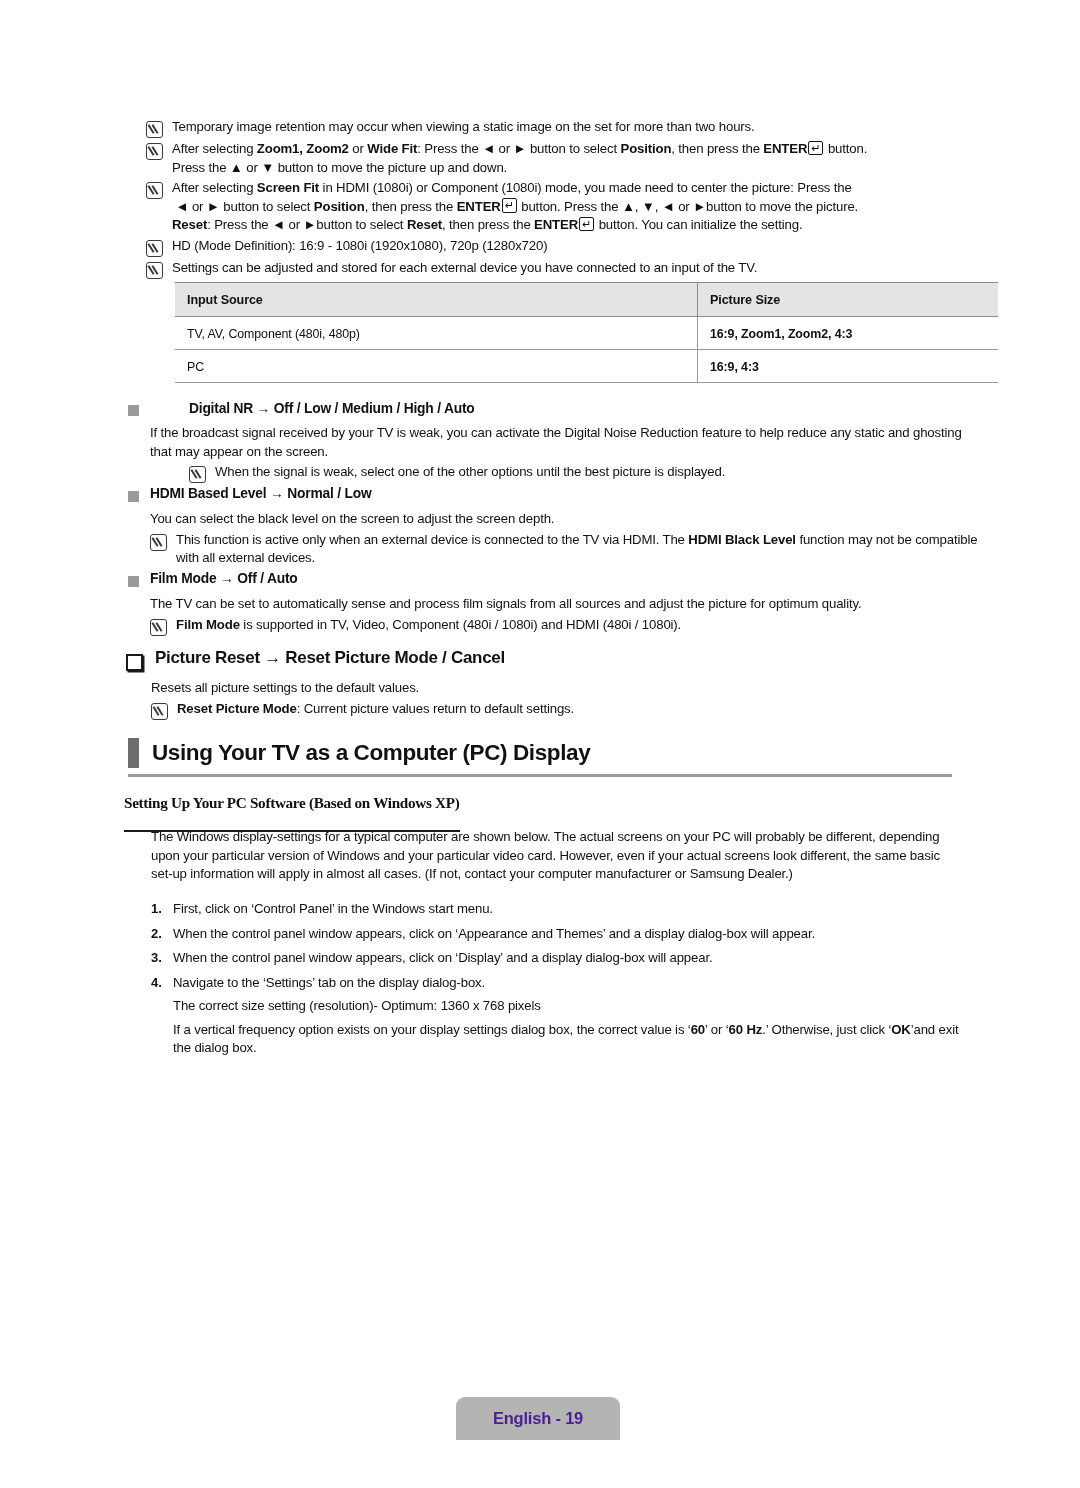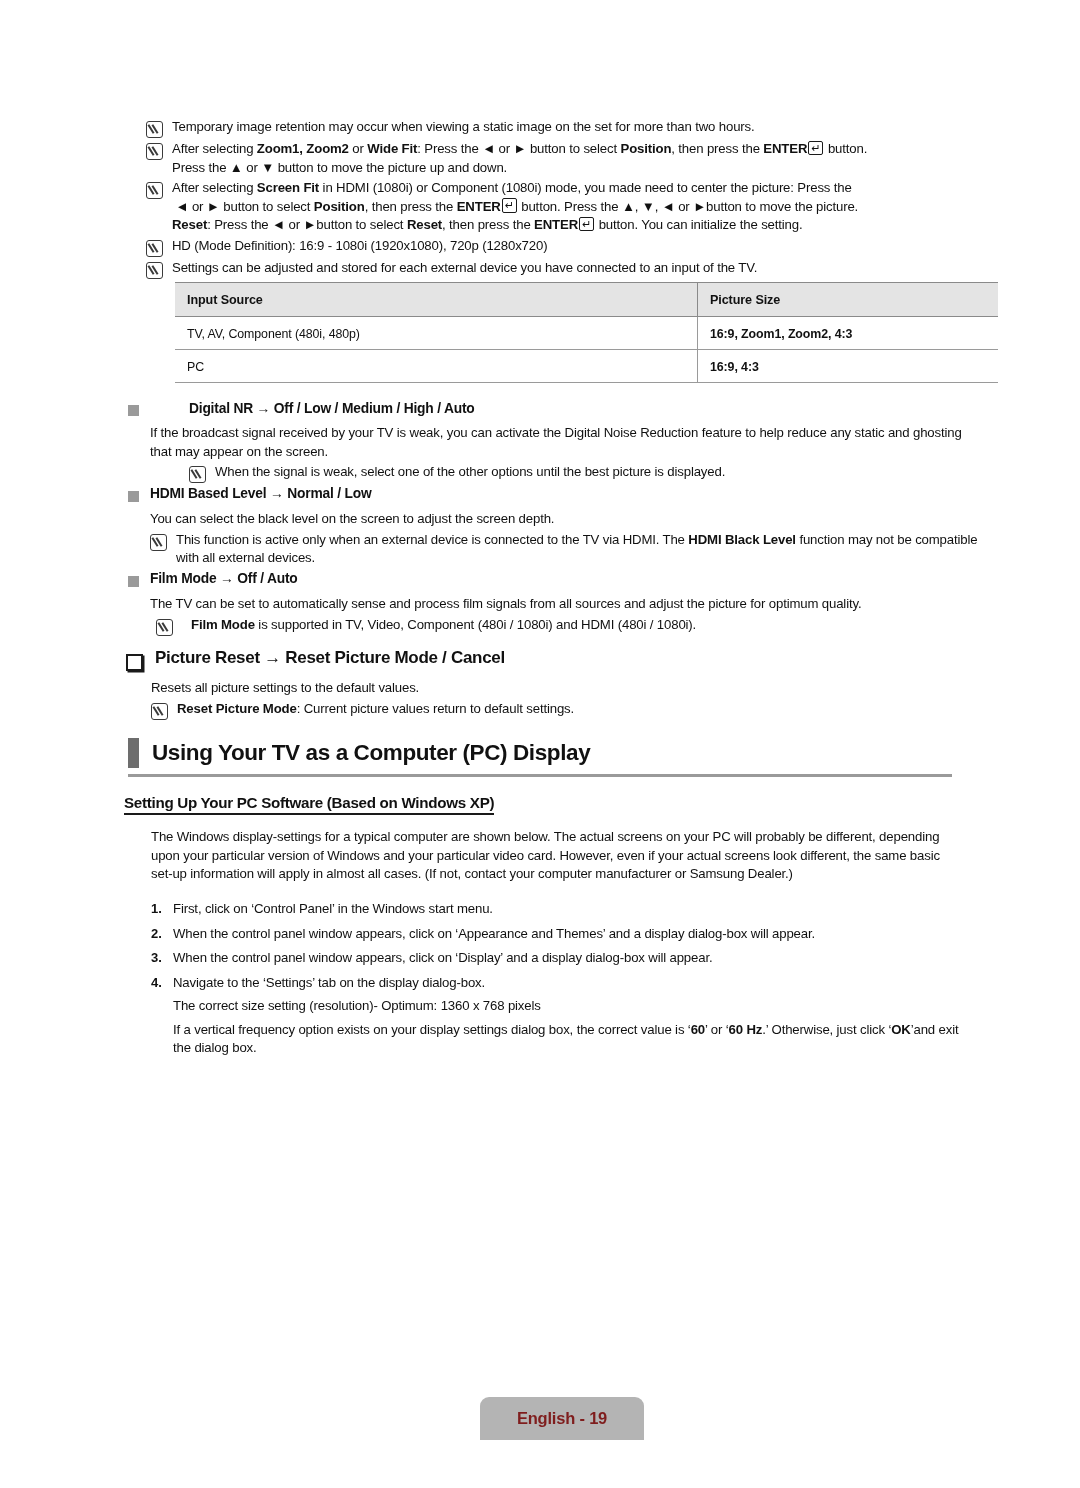--- a/index.html
+++ b/index.html
@@ -153,21 +153,22 @@
     margin-left: 0px;
     margin-top: 6px;
   }
 
   .section-head {
     font-size: 15.2px;
     font-weight: bold;
     letter-spacing: -0.3px;
     display: inline-block;
     border-bottom: 2.4px solid #1a1a1a;
-    padding-bottom: 2px;
+    padding-bottom: 18px;
+    font-family: Liberation Serif, serif;
   }
 
   
   .num-row {
     display: flex;
     align-items: flex-start;
     margin-bottom: 6px;
   }
   .num-idx {
     flex: 0 0 auto;
@@ -179,33 +180,33 @@
   }
   .num-body {
     font-size: 13.2px;
     line-height: 18.5px;
     letter-spacing: -0.15px;
   }
 
   
   .footer-badge {
     position: absolute;
-    left: 480px;
+    left: 456px;
     top: 1397px;
     width: 164px;
     height: 43px;
     background: #b4b4b4;
     border-radius: 9px 9px 0 0;
     display: flex;
     align-items: center;
     justify-content: center;
     font-size: 16.5px;
     font-weight: bold;
     letter-spacing: -0.2px;
-    color: #7f1d1d;
+    color: #4c1d95;
   }
 
   .enter-glyph {
     display: inline-block;
     border: 1.5px solid #1a1a1a;
     border-radius: 2px;
     padding: 0px 2px 0px 2px;
     font-size: 10.5px;
     line-height: 12px;
     vertical-align: 1px;
@@ -301,21 +302,21 @@
       </div>
     </div>
   </div>
 
   <div style="position:absolute; left:128px; top:571px; width:850px;">
     <div style="display:flex; align-items:flex-start;">
       <div class="sq-icon"></div>
       <div class="sub-head">Film Mode → Off / Auto</div>
     </div>
     <div class="body-text" style="margin-left:22px; margin-top:8px; width:828px;">The TV can be set to automatically sense and process film signals from all sources and adjust the picture for optimum quality.</div>
-    <div class="note-row" style="margin-left:28px; margin-top:2px;gap:9px;">
+    <div class="note-row" style="margin-left:22px; margin-top:2px;">
       <div class="note-icon"></div>
       <div class="note-text">
         <b>Film Mode</b> is supported in TV, Video, Component (480i / 1080i) and HDMI (480i / 1080i).
       </div>
     </div>
   </div>
 
   <div style="position:absolute; left:128px; top:738px;">
     <div class="chapter">
       <div class="chapter-bar"></div>

